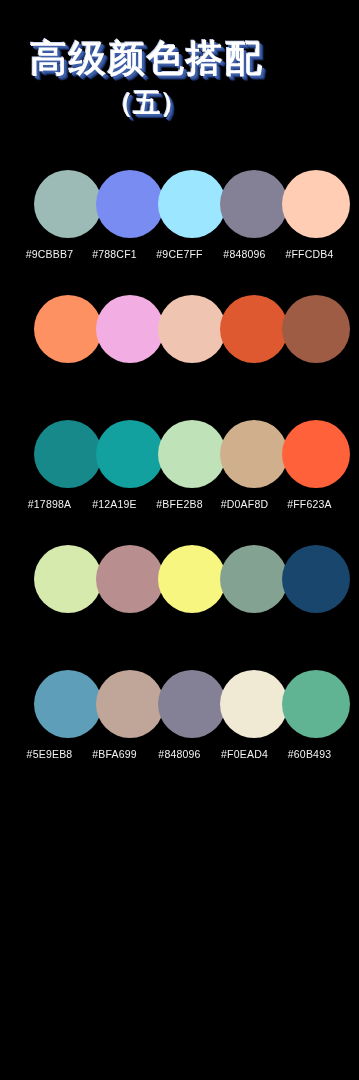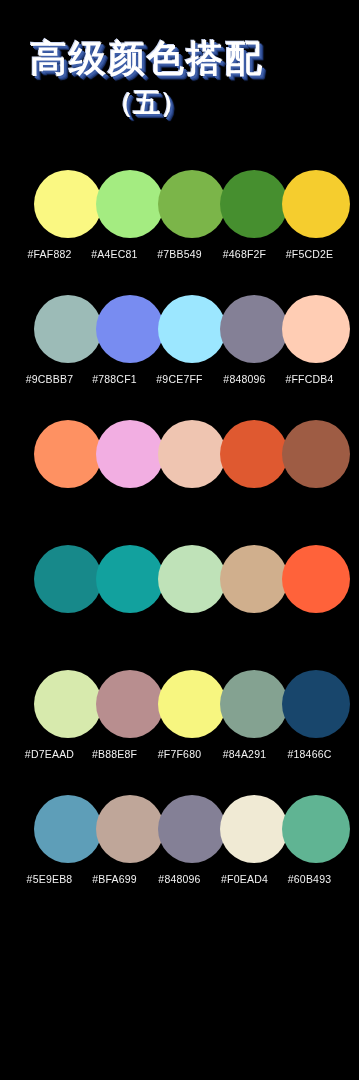--- a/index.html
+++ b/index.html
@@ -100,36 +100,20 @@
 <div id="page">
 
   <div class="title-block">
     <span class="title-main">高级颜色搭配</span>
     <span class="title-sub">（五）</span>
   </div>
 
   <div class="palette" id="palette">
       <div class="row">
         <div class="swatches">
-          <div class="swatch" style="left: 34px; width: 68px; height: 68px; background: rgb(250, 248, 130); z-index: 1;"></div>
-          <div class="swatch" style="left: 96px; width: 68px; height: 68px; background: rgb(164, 236, 129); z-index: 2;"></div>
-          <div class="swatch" style="left: 158px; width: 68px; height: 68px; background: rgb(123, 181, 73); z-index: 3;"></div>
-          <div class="swatch" style="left: 220px; width: 68px; height: 68px; background: rgb(70, 143, 47); z-index: 4;"></div>
-          <div class="swatch" style="left: 282px; width: 68px; height: 68px; background: rgb(245, 205, 46); z-index: 5;"></div>
-        </div>
-        <div class="labels">
-          <div class="label">#FAF882</div>
-          <div class="label">#A4EC81</div>
-          <div class="label">#7BB549</div>
-          <div class="label">#468F2F</div>
-          <div class="label">#F5CD2E</div>
-        </div>
-      </div>
-      <div class="row">
-        <div class="swatches">
           <div class="swatch" style="left: 34px; width: 68px; height: 68px; background: rgb(156, 187, 183); z-index: 1;"></div>
           <div class="swatch" style="left: 96px; width: 68px; height: 68px; background: rgb(120, 140, 241); z-index: 2;"></div>
           <div class="swatch" style="left: 158px; width: 68px; height: 68px; background: rgb(156, 231, 255); z-index: 3;"></div>
           <div class="swatch" style="left: 220px; width: 68px; height: 68px; background: rgb(132, 128, 150); z-index: 4;"></div>
           <div class="swatch" style="left: 282px; width: 68px; height: 68px; background: rgb(255, 205, 180); z-index: 5;"></div>
         </div>
         <div class="labels">
           <div class="label">#9CBBB7</div>
           <div class="label">#788CF1</div>
           <div class="label">#9CE7FF</div>
@@ -147,35 +131,35 @@
         </div>
       </div>
       <div class="row">
         <div class="swatches">
           <div class="swatch" style="left: 34px; width: 68px; height: 68px; background: rgb(23, 137, 138); z-index: 1;"></div>
           <div class="swatch" style="left: 96px; width: 68px; height: 68px; background: rgb(18, 161, 158); z-index: 2;"></div>
           <div class="swatch" style="left: 158px; width: 68px; height: 68px; background: rgb(191, 226, 184); z-index: 3;"></div>
           <div class="swatch" style="left: 220px; width: 68px; height: 68px; background: rgb(208, 175, 141); z-index: 4;"></div>
           <div class="swatch" style="left: 282px; width: 68px; height: 68px; background: rgb(255, 98, 58); z-index: 5;"></div>
         </div>
+        <div class="labels">
+          <div class="label">#17898A</div>
+          <div class="label">#12A19E</div>
+          <div class="label">#BFE2B8</div>
+          <div class="label">#D0AF8D</div>
+          <div class="label">#FF623A</div>
+        </div>
       </div>
       <div class="row">
         <div class="swatches">
           <div class="swatch" style="left: 34px; width: 68px; height: 68px; background: rgb(215, 234, 173); z-index: 1;"></div>
           <div class="swatch" style="left: 96px; width: 68px; height: 68px; background: rgb(184, 142, 143); z-index: 2;"></div>
           <div class="swatch" style="left: 158px; width: 68px; height: 68px; background: rgb(247, 246, 128); z-index: 3;"></div>
           <div class="swatch" style="left: 220px; width: 68px; height: 68px; background: rgb(132, 162, 145); z-index: 4;"></div>
           <div class="swatch" style="left: 282px; width: 68px; height: 68px; background: rgb(24, 70, 108); z-index: 5;"></div>
-        </div>
-        <div class="labels">
-          <div class="label">#D7EAAD</div>
-          <div class="label">#B88E8F</div>
-          <div class="label">#F7F680</div>
-          <div class="label">#84A291</div>
-          <div class="label">#18466C</div>
         </div>
       </div>
       <div class="row">
         <div class="swatches">
           <div class="swatch" style="left: 34px; width: 68px; height: 68px; background: rgb(94, 158, 184); z-index: 1;"></div>
           <div class="swatch" style="left: 96px; width: 68px; height: 68px; background: rgb(191, 166, 153); z-index: 2;"></div>
           <div class="swatch" style="left: 158px; width: 68px; height: 68px; background: rgb(132, 128, 150); z-index: 3;"></div>
           <div class="swatch" style="left: 220px; width: 68px; height: 68px; background: rgb(240, 234, 212); z-index: 4;"></div>
           <div class="swatch" style="left: 282px; width: 68px; height: 68px; background: rgb(96, 180, 147); z-index: 5;"></div>
         </div>

